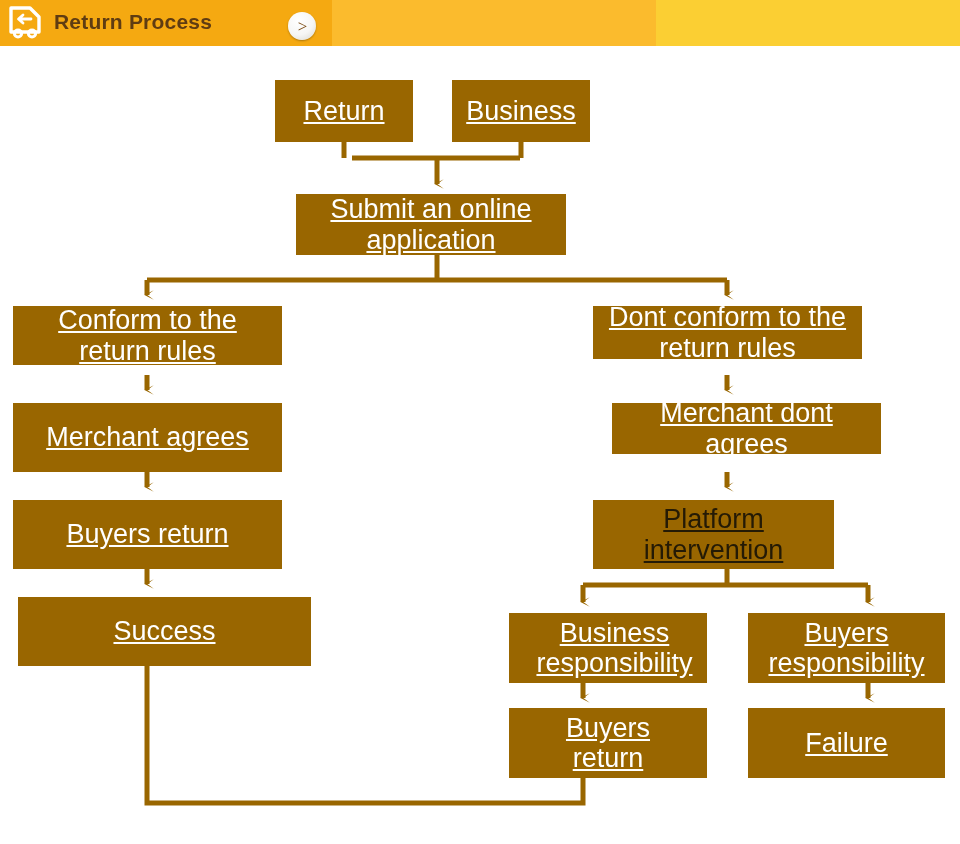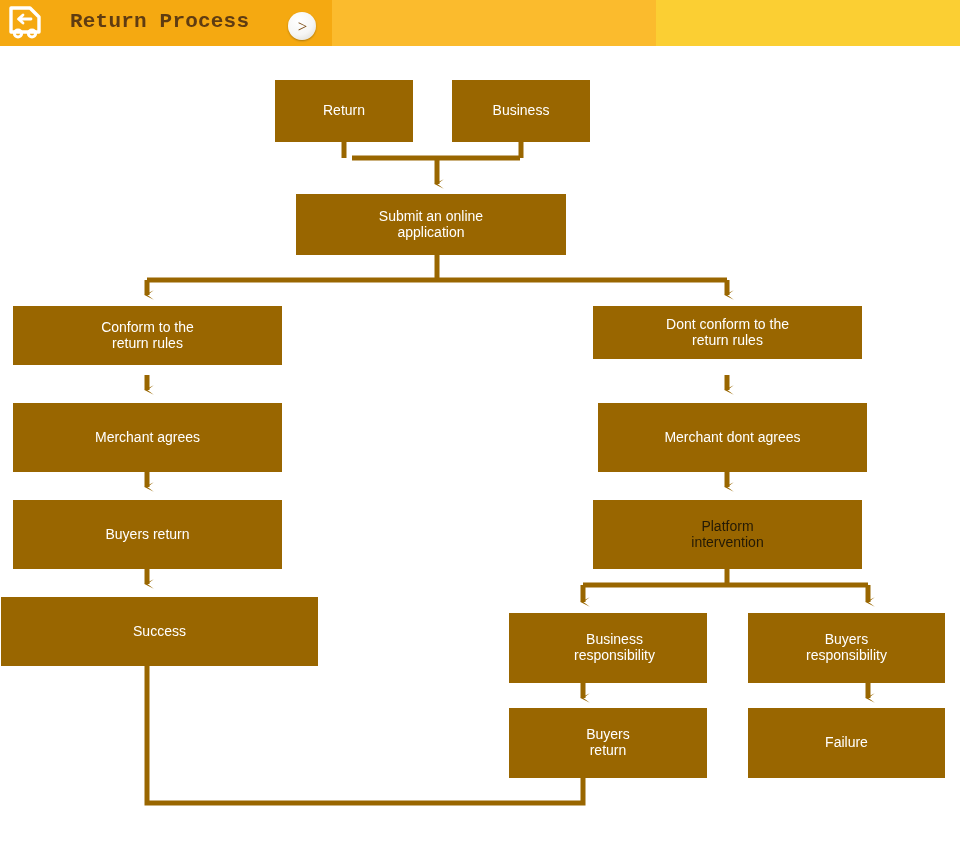--- a/index.html
+++ b/index.html
@@ -33,27 +33,26 @@
   #hdr-band-2 { left: 332px; width: 324px; background: #fbbb2d; }
   #hdr-band-3 { left: 656px; width: 304px; background: #fbcf33; }
 
   #truck-icon {
     position: absolute;
     left: 6px; top: 4px;
     width: 42px; height: 38px;
   }
   #header-title {
     position: absolute;
-    left: 70px; top: 10px;
+    left: 54px; top: 10px;
     font-size: 21px;
     font-weight: 600;
     color: #5f3c12;
     letter-spacing: 0.2px;
     white-space: nowrap;
-    font-family: Liberation Mono, monospace;
   }
   #header-next-button {
     position: absolute;
     left: 288px; top: 12px;
     width: 28px; height: 28px;
     border-radius: 50%;
     background: radial-gradient(circle at 38% 30%, #ffffff 0%, #f6f6f4 55%, #d8d6cf 100%);
     box-shadow: 0 1px 2px rgba(0,0,0,0.30);
     display: flex;
     align-items: center;
@@ -80,25 +79,26 @@
   }
 
   .node {
     position: absolute;
     background: #996600;
     color: #ffffff;
     display: flex;
     align-items: center;
     justify-content: center;
     text-align: center;
-    font-size: 14px;
+    font-size: 27px;
     line-height: 1.12;
     box-sizing: border-box;
     padding: 2px 6px;
     z-index: 2;
+    text-decoration: underline;
   }
   .node.dark-text { color: #241a05; }
   .node .node-label { display: block; white-space: pre-line; }
 </style>
 </head>
 <body>
 
 <div id="page">
 
   <div id="header-bar">
@@ -182,34 +182,34 @@
     </div>
 
     <div class="node" style="left:13px; top:357px; width:269px; height:69px;">
       <span class="node-label">Merchant agrees</span>
     </div>
 
     <div class="node" style="left:13px; top:454px; width:269px; height:69px;">
       <span class="node-label">Buyers return</span>
     </div>
 
-    <div class="node" style="left:1px; top:551px; width:317px; height:69px;">
+    <div class="node" style="left:18px; top:551px; width:293px; height:69px;">
       <span class="node-label">Success</span>
     </div>
 
     <div class="node" style="left:593px; top:260px; width:269px; height:53px;">
       <span class="node-label">Dont conform to the
 return rules</span>
     </div>
 
-    <div class="node" style="left:598px; top:357px; width:269px; height:69px;justify-content:center;">
+    <div class="node" style="left:612px; top:357px; width:269px; height:51px;justify-content:center;">
       <span class="node-label">Merchant dont agrees</span>
     </div>
 
-    <div class="node dark-text" style="left:593px; top:454px; width:269px; height:69px;">
+    <div class="node dark-text" style="left:593px; top:454px; width:241px; height:69px;">
       <span class="node-label">Platform
 intervention</span>
     </div>
 
     <div class="node" style="left:509px; top:567px; width:198px; height:70px;padding-left:19px;">
       <span class="node-label">Business
 responsibility</span>
     </div>
 
     <div class="node" style="left:748px; top:567px; width:197px; height:70px;">

